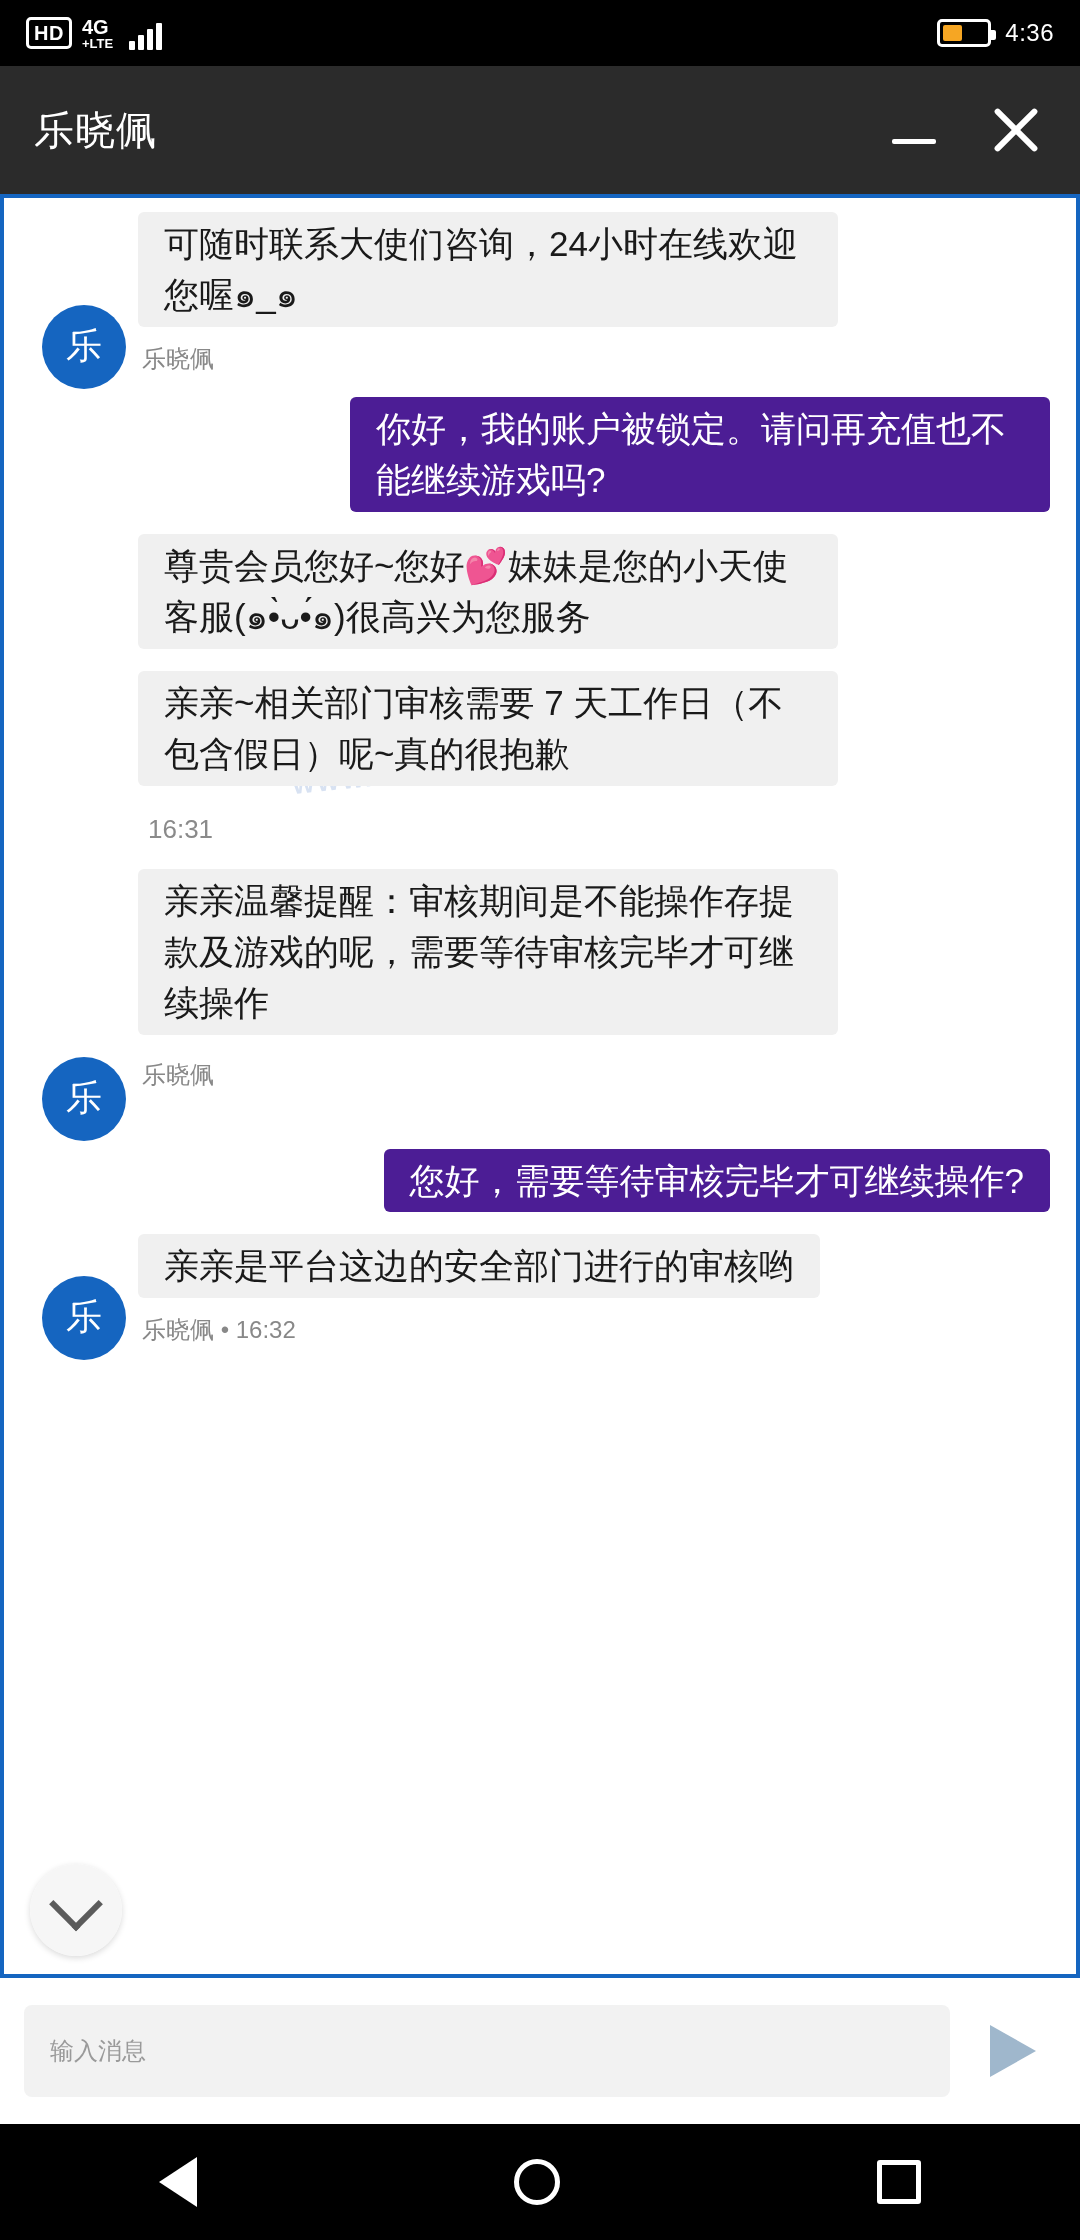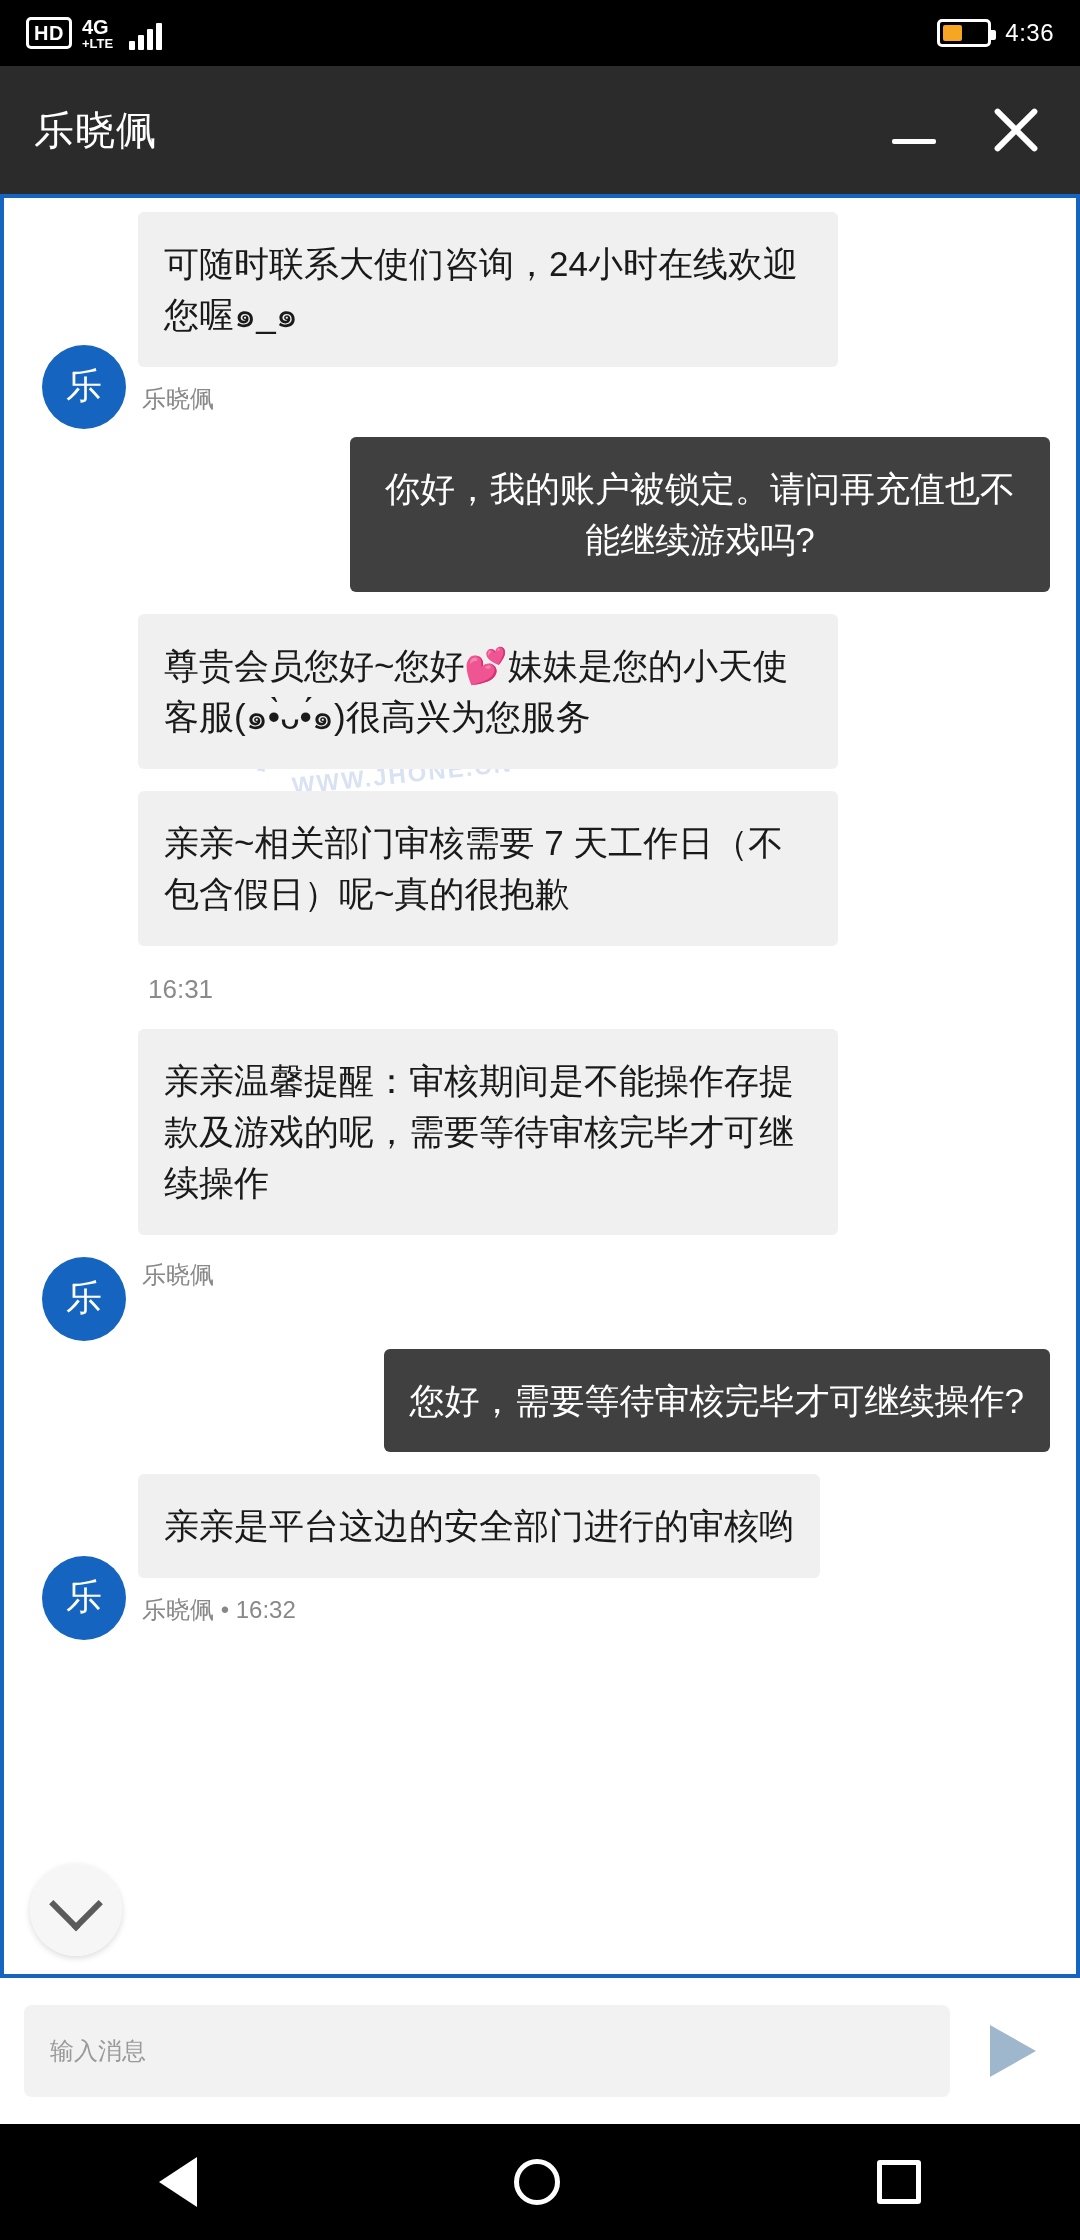--- a/index.html
+++ b/index.html
@@ -124,30 +124,29 @@
     display: flex; align-items: center; justify-content: center;
   }
   .stack { display: flex; flex-direction: column; max-width: 700px; }
   .stack.right { align-items: flex-end; }
 
   .bubble {
     background: #f0f0f0;
     color: #1a1a1a;
     font-size: 35px;
     line-height: 1.47;
-    padding: 26px 26px;
+    padding: 6px 26px;
     border-radius: 6px;
     margin-bottom: 14px;
     white-space: pre-wrap;
     word-break: break-word;
   }
   .bubble.me {
-    background: #404040;
+    background: #4c1d95;
     color: #ffffff;
-    text-align: center;
   }
   .meta {
     font-size: 24px;
     color: #888888;
     margin: 2px 0 14px 4px;
   }
   .timestamp-line {
     font-size: 26px;
     color: #8a8a8a;
     margin: 6px 0 16px 10px;

